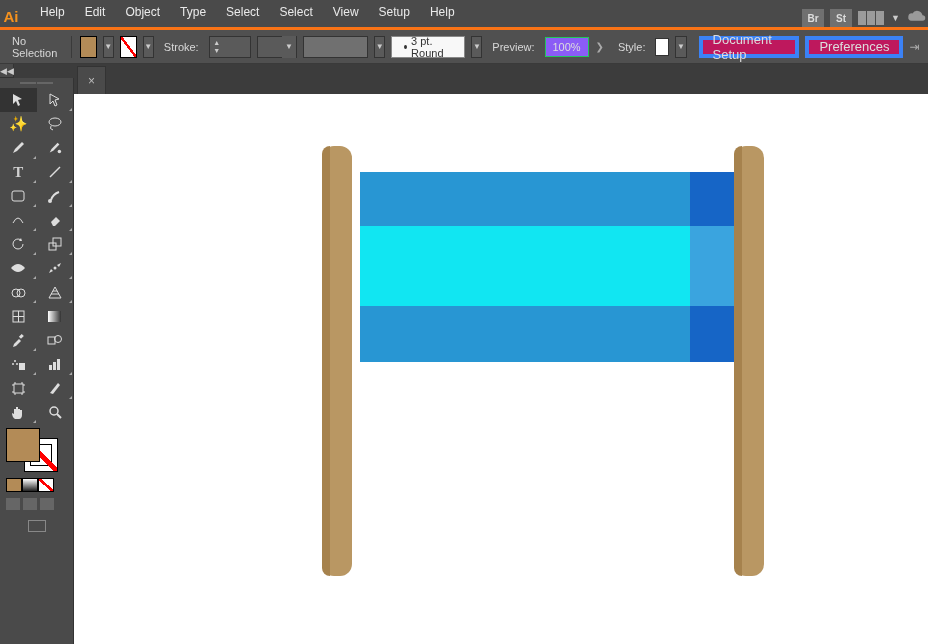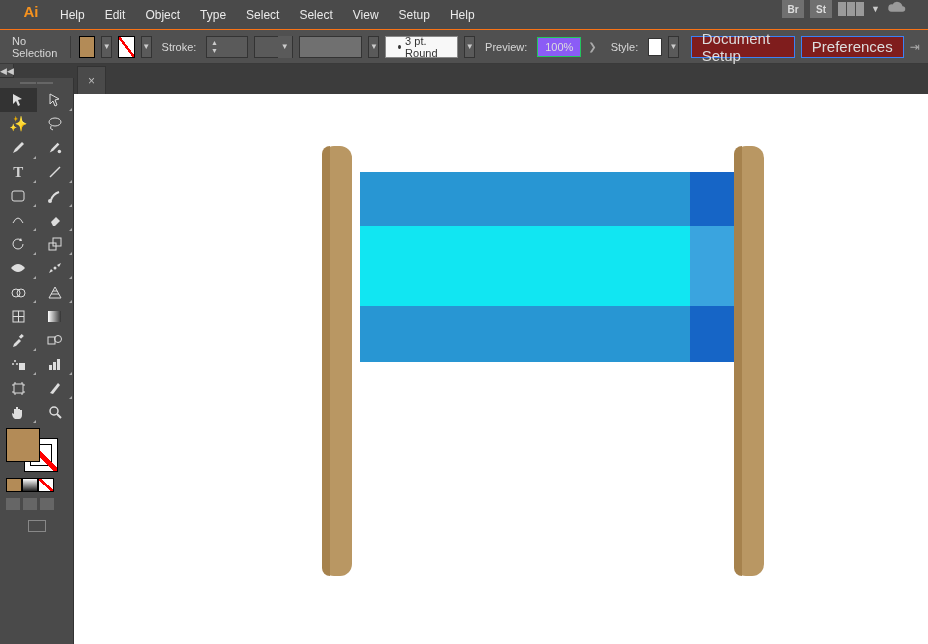--- a/index.html
+++ b/index.html
@@ -1,18 +1,18 @@
 <!DOCTYPE html>
 <html><head>
 <meta charset="utf-8">
 <style>
 *{margin:0;padding:0;box-sizing:border-box;font-family:"Segoe UI",Tahoma,sans-serif;user-select:none}
 body{width:928px;height:644px;background:#4a4a4a;overflow:hidden;position:relative}
 
-.menubar{height:30px;background:#4a4a4a;display:flex;align-items:flex-start;padding:0 20px;font-size:12px;color:#eaeaea;border-bottom:1px solid #f97316}
+.menubar{height:30px;background:#4a4a4a;display:flex;align-items:flex-end;padding:0 0;font-size:12px;color:#eaeaea;border-bottom:3px solid #f97316}
 .menubar .logo{width:22px;height:22px;display:flex;align-items:center;justify-content:center;font-weight:bold;font-size:15px;color:#f6921e;margin-right:8px}
 .menubar .item{padding:0 10px;height:30px;display:flex;align-items:center;cursor:pointer}
 .menubar .right{margin-left:auto;display:flex;align-items:center;gap:6px}
 .menubar .sq{width:22px;height:18px;background:#707070;display:flex;align-items:center;justify-content:center;font-size:10px;color:#ddd;font-weight:bold}
 .menubar .arrange{display:flex}
 .menubar .arrange span{width:8px;height:14px;background:#9a9a9a;margin-right:1px}
 .menubar .chev{font-size:9px;color:#ccc}
 .menubar .cloud{width:22px;height:18px;color:#aaa}
 
 .controlbar{height:34px;background:#505050;display:flex;align-items:center;padding:0 8px;font-size:11px;color:#d8d8d8;gap:6px;border-bottom:1px solid #3a3a3a}
@@ -22,21 +22,21 @@
 .swatch.stroke{background:#fff;position:relative}
 .swatch.stroke::after{content:"";position:absolute;left:0;top:0;right:0;bottom:0;background:linear-gradient(to top right,transparent 45%,red 45%,red 55%,transparent 55%)}
 .dd{width:14px;height:22px;background:#5a5a5a;display:flex;align-items:center;justify-content:center;font-size:8px;color:#ccc;border:1px solid #333}
 .cb-sep{width:1px;height:22px;background:#3a3a3a;margin:0 2px}
 .cb-input{height:22px;background:#5a5a5a;border:1px solid #333;display:flex;align-items:center}
 .cb-input .txt{flex:1;padding:0 4px;font-size:11px;color:#ddd}
 .spin{width:14px;display:flex;flex-direction:column;font-size:7px;color:#ccc;text-align:center;line-height:8px}
 .brushprev{width:86px;height:22px;background:#707070;border:1px solid #333}
 .stroke-pick{width:90px;height:22px;background:#f8f8f8;border:1px solid #888;display:flex;align-items:center;padding:0 12px;color:#333;font-size:11px;gap:4px}
 .stroke-pick .dot{width:4px;height:4px;background:#333;border-radius:50%}
-.btn{height:22px;padding:0 10px;background:#7f1d1d;border:1px solid #3b82f6;display:flex;align-items:center;font-size:15px;color:#ddd;cursor:pointer}
+.btn{height:22px;padding:0 10px;background:#be185d;border:4px solid #3b82f6;display:flex;align-items:center;font-size:13px;color:#ddd;cursor:pointer}
 .op-box{display:flex;align-items:center;gap:3px}
 .op-field{width:44px;height:20px;background:#8b5cf6;border:1px solid #22c55e;text-align:center;font-size:11px;color:#ddd;line-height:18px}
 .op-arrow{font-size:10px;color:#aaa;padding:0 4px}
 .style-sw{width:18px;height:18px;background:#fff;border:1px solid #333}
 
 .tabstrip{height:30px;background:#3c3c3c;display:flex;align-items:flex-end;padding-left:77px}
 .doctab{height:28px;background:#4a4a4a;border:1px solid #333;border-bottom:none;padding:0 10px;display:flex;align-items:center;font-size:12px;color:#ddd;gap:10px}
 .doctab .x{font-size:12px;color:#bbb;cursor:pointer}
 
 .collapse{position:absolute;left:0;top:64px;width:14px;height:14px;background:#4a4a4a;font-size:9px;color:#ccc;text-align:center;line-height:14px;border-right:1px solid #333;border-bottom:1px solid #333;z-index:3}

